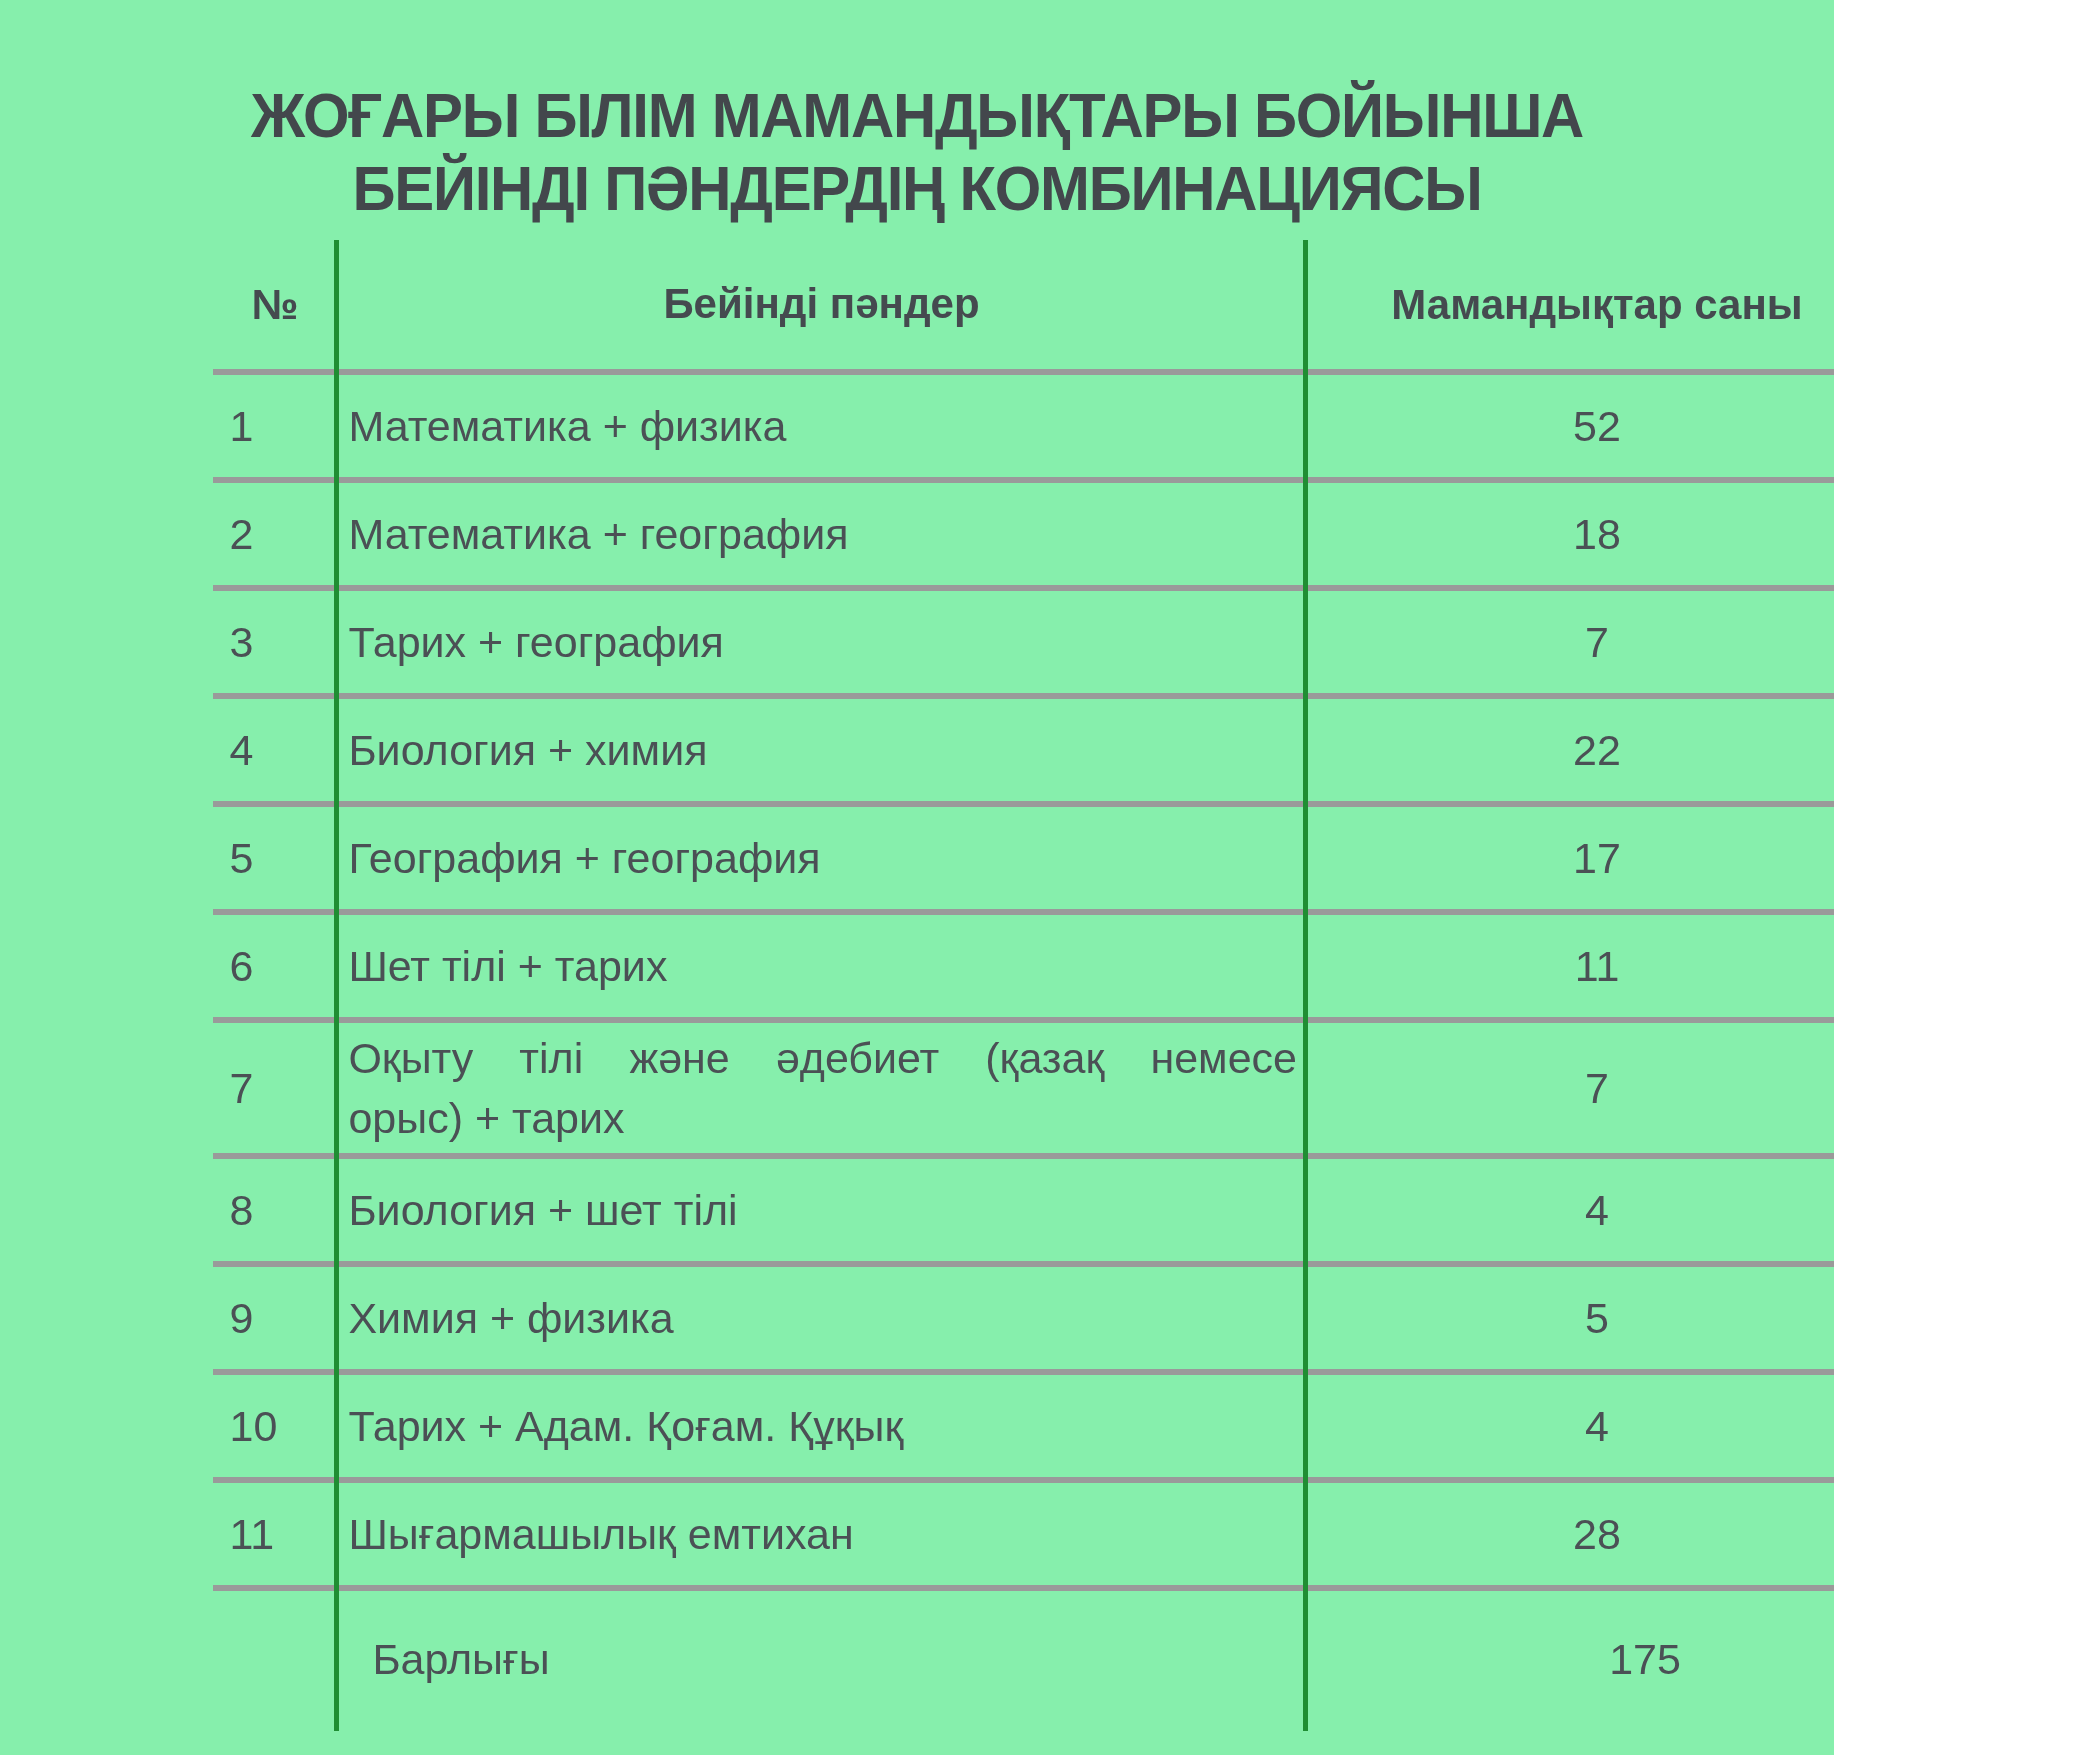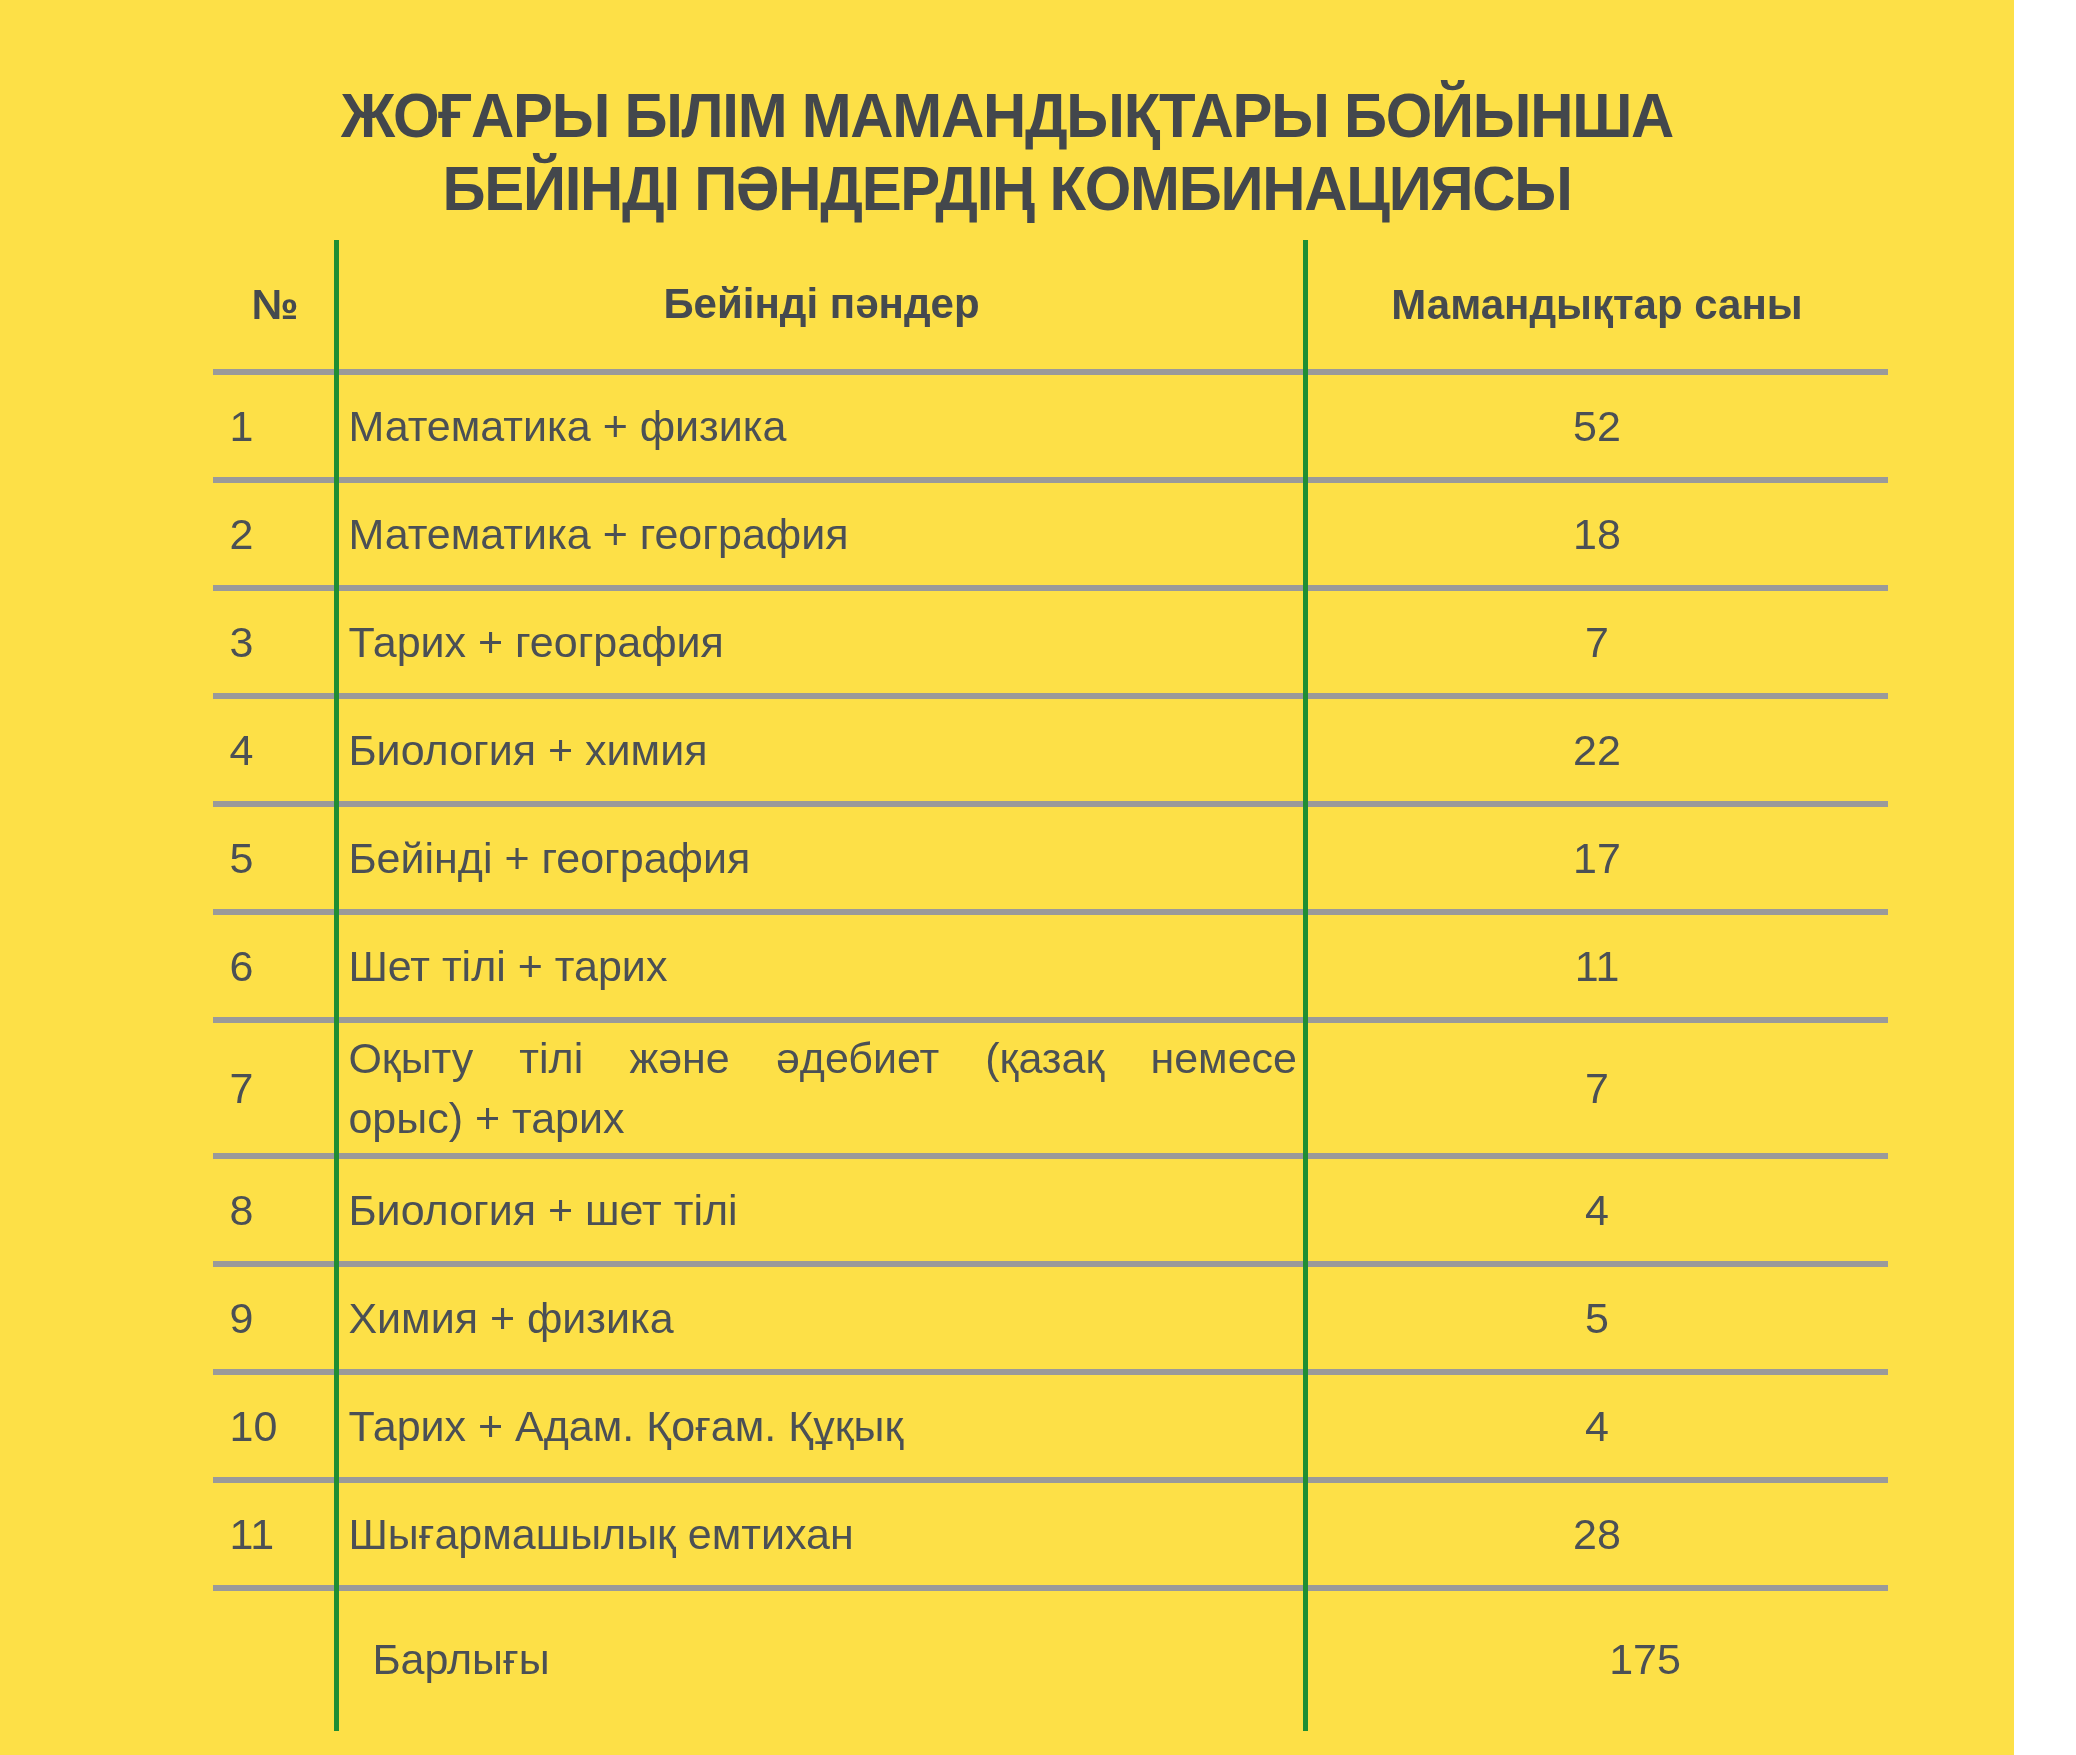--- a/index.html
+++ b/index.html
@@ -1,22 +1,22 @@
 <!DOCTYPE html>
 <html style="font-size:10.2px"><head>
 <meta charset="utf-8">
 <style>
   html, body { margin: 0; padding: 0; }
   * { box-sizing: border-box; }
 
   .stage {
     position: relative;
-    width: 2014px;
+    width: 1834px;
     height: 1755px;
-    background: #fde047;
+    background: #86efac;
     font-family: "Liberation Sans", sans-serif;
     color: #4b5055;
     overflow: hidden;
   }
 
   
   .title {
     position: absolute;
     top: 37px;
     left: 0;
@@ -118,21 +118,21 @@
       <div class="trow">
     <div class="cell c-num">4</div>
     <div class="cell c-sub">
           <div class="sline">Биология + химия</div>
         </div>
     <div class="cell c-cnt">22</div>
   </div>
       <div class="trow">
     <div class="cell c-num">5</div>
     <div class="cell c-sub">
-          <div class="sline">Бейінді + география</div>
+          <div class="sline">География + география</div>
         </div>
     <div class="cell c-cnt">17</div>
   </div>
       <div class="trow">
     <div class="cell c-num">6</div>
     <div class="cell c-sub">
           <div class="sline">Шет тілі + тарих</div>
         </div>
     <div class="cell c-cnt">11</div>
   </div>

